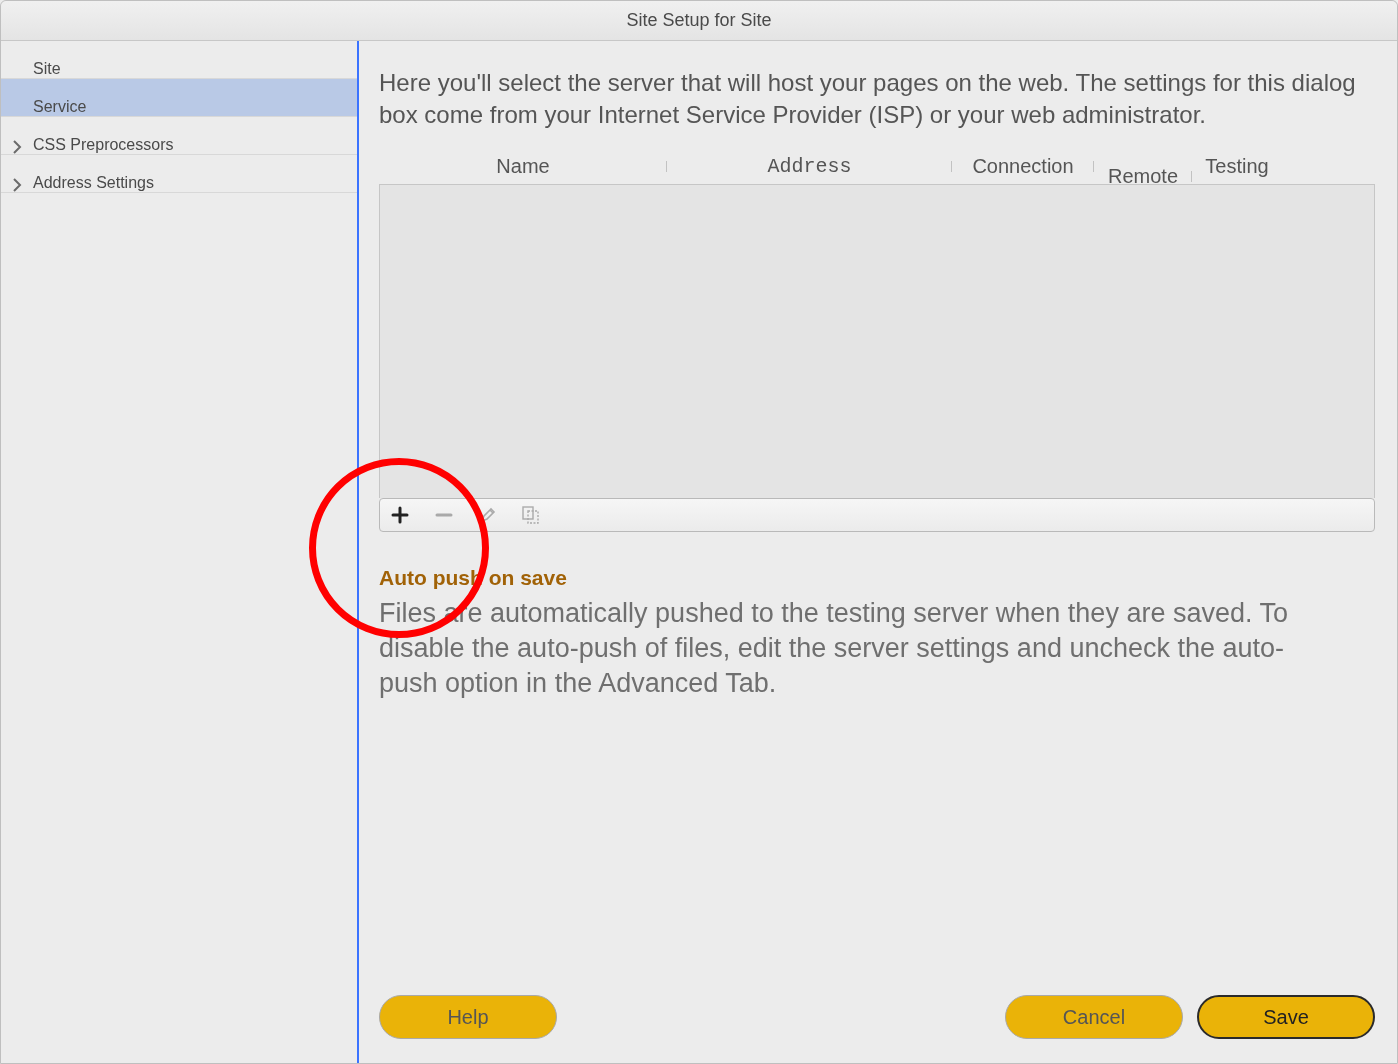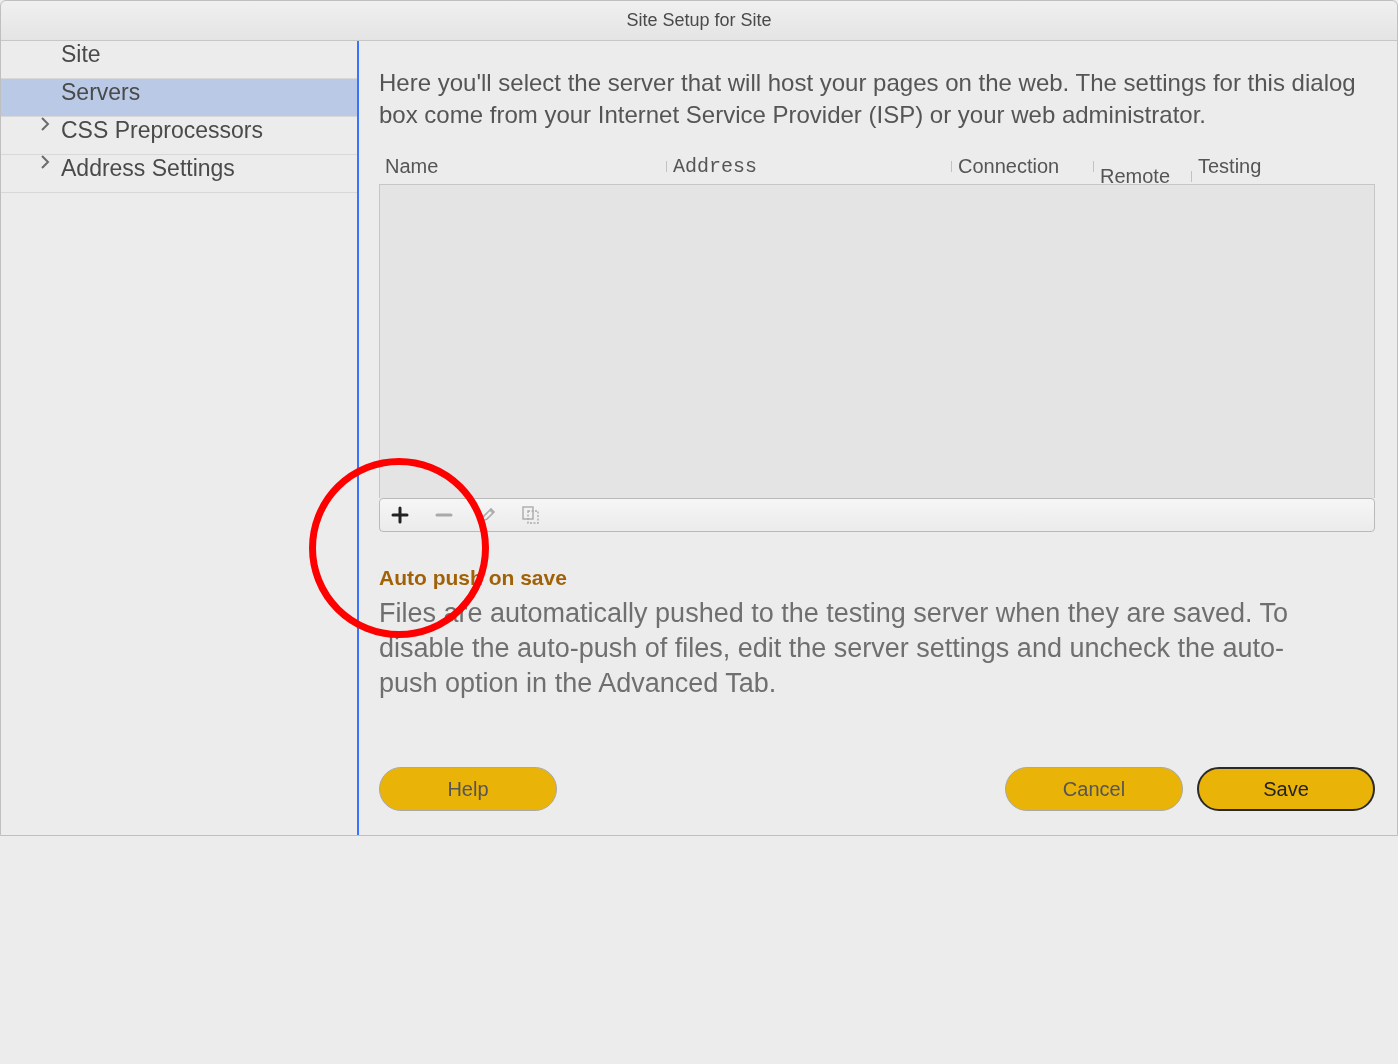--- a/index.html
+++ b/index.html
@@ -5,21 +5,21 @@
   * { box-sizing: border-box; }
   html, body {
     margin: 0; padding: 0;
     width: 1398px; height: 1064px;
     font-family: "Helvetica Neue", "Lucida Grande", Arial, sans-serif;
     background: #ececec;
     color: #333;
     overflow: hidden;
   }
   .window {
-    width: 1398px; height: 836px;
+    width: 1398px; height: 1064px;
     display: flex; flex-direction: column;
     border: 1px solid #bfbfbf;
     border-top-left-radius: 6px;
     border-top-right-radius: 6px;
     background: #ececec;
   }
   .titlebar {
     height: 40px;
     display: flex; align-items: center; justify-content: center;
     background: linear-gradient(#f0f0f0, #e4e4e4);
@@ -33,23 +33,23 @@
     flex: 1; display: flex; min-height: 0;
   }
   .sidebar {
     width: 358px;
     border-right: 2px solid #3b73ff;
     background: #ececec;
     padding-top: 0;
   }
   .sidebar-item {
     height: 38px;
-    display: flex; align-items: flex-start;
-    padding-left: 28px;
-    font-size: 23px;
+    display: flex; align-items: flex-end;
+    padding-left: 0;
+    font-size: 16px;
     color: #4a4a4a;
     border-bottom: 1px solid #d8d8d8;
     cursor: default;
   }
   .sidebar-item:first-child { border-top: none; }
   .sidebar-item.selected {
     background: #b9c9e6;
   }
   .sidebar-chevron {
     width: 32px; display: inline-flex; align-items: center; justify-content: center;
@@ -72,21 +72,21 @@
   .table-wrap {
     display: flex; flex-direction: column;
   }
   .table-header {
     display: flex;
     height: 34px;
     align-items: center;
     font-size: 20px;
     color: #555;
   }
-  .th { padding: 0 6px; position: relative; }
+  .th { padding: 0 6px; position: relative; text-align: center; }
   .th:not(:last-child)::after {
     content: ""; position: absolute; right: 0; top: 6px; bottom: 6px;
     width: 1px; background: #c2c2c2;
   }
   .th-name { width: 288px; }
   .th-address { width: 285px; font-family: Liberation Mono, monospace; }
   .th-conn { width: 142px; }
   .th-remote { width: 98px; margin-top: 20px; }
   .th-testing { width: 90px; }
   .table-body {
@@ -167,21 +167,21 @@
 
   <div class="body">
 
     <div class="sidebar">
       <div class="sidebar-item">
         <span class="sidebar-chevron empty"></span>
         <span class="sidebar-label">Site</span>
       </div>
       <div class="sidebar-item selected">
         <span class="sidebar-chevron empty"></span>
-        <span class="sidebar-label">Servers</span>
+        <span class="sidebar-label">Service</span>
       </div>
       <div class="sidebar-item">
         <span class="sidebar-chevron">
           <svg width="10" height="14" viewBox="0 0 10 14">
               <path d="M2 1 L8 7 L2 13" fill="none" stroke="#6b6b6b" stroke-width="2"></path>
             </svg>
         </span>
         <span class="sidebar-label">CSS Preprocessors</span>
       </div>
       <div class="sidebar-item">

